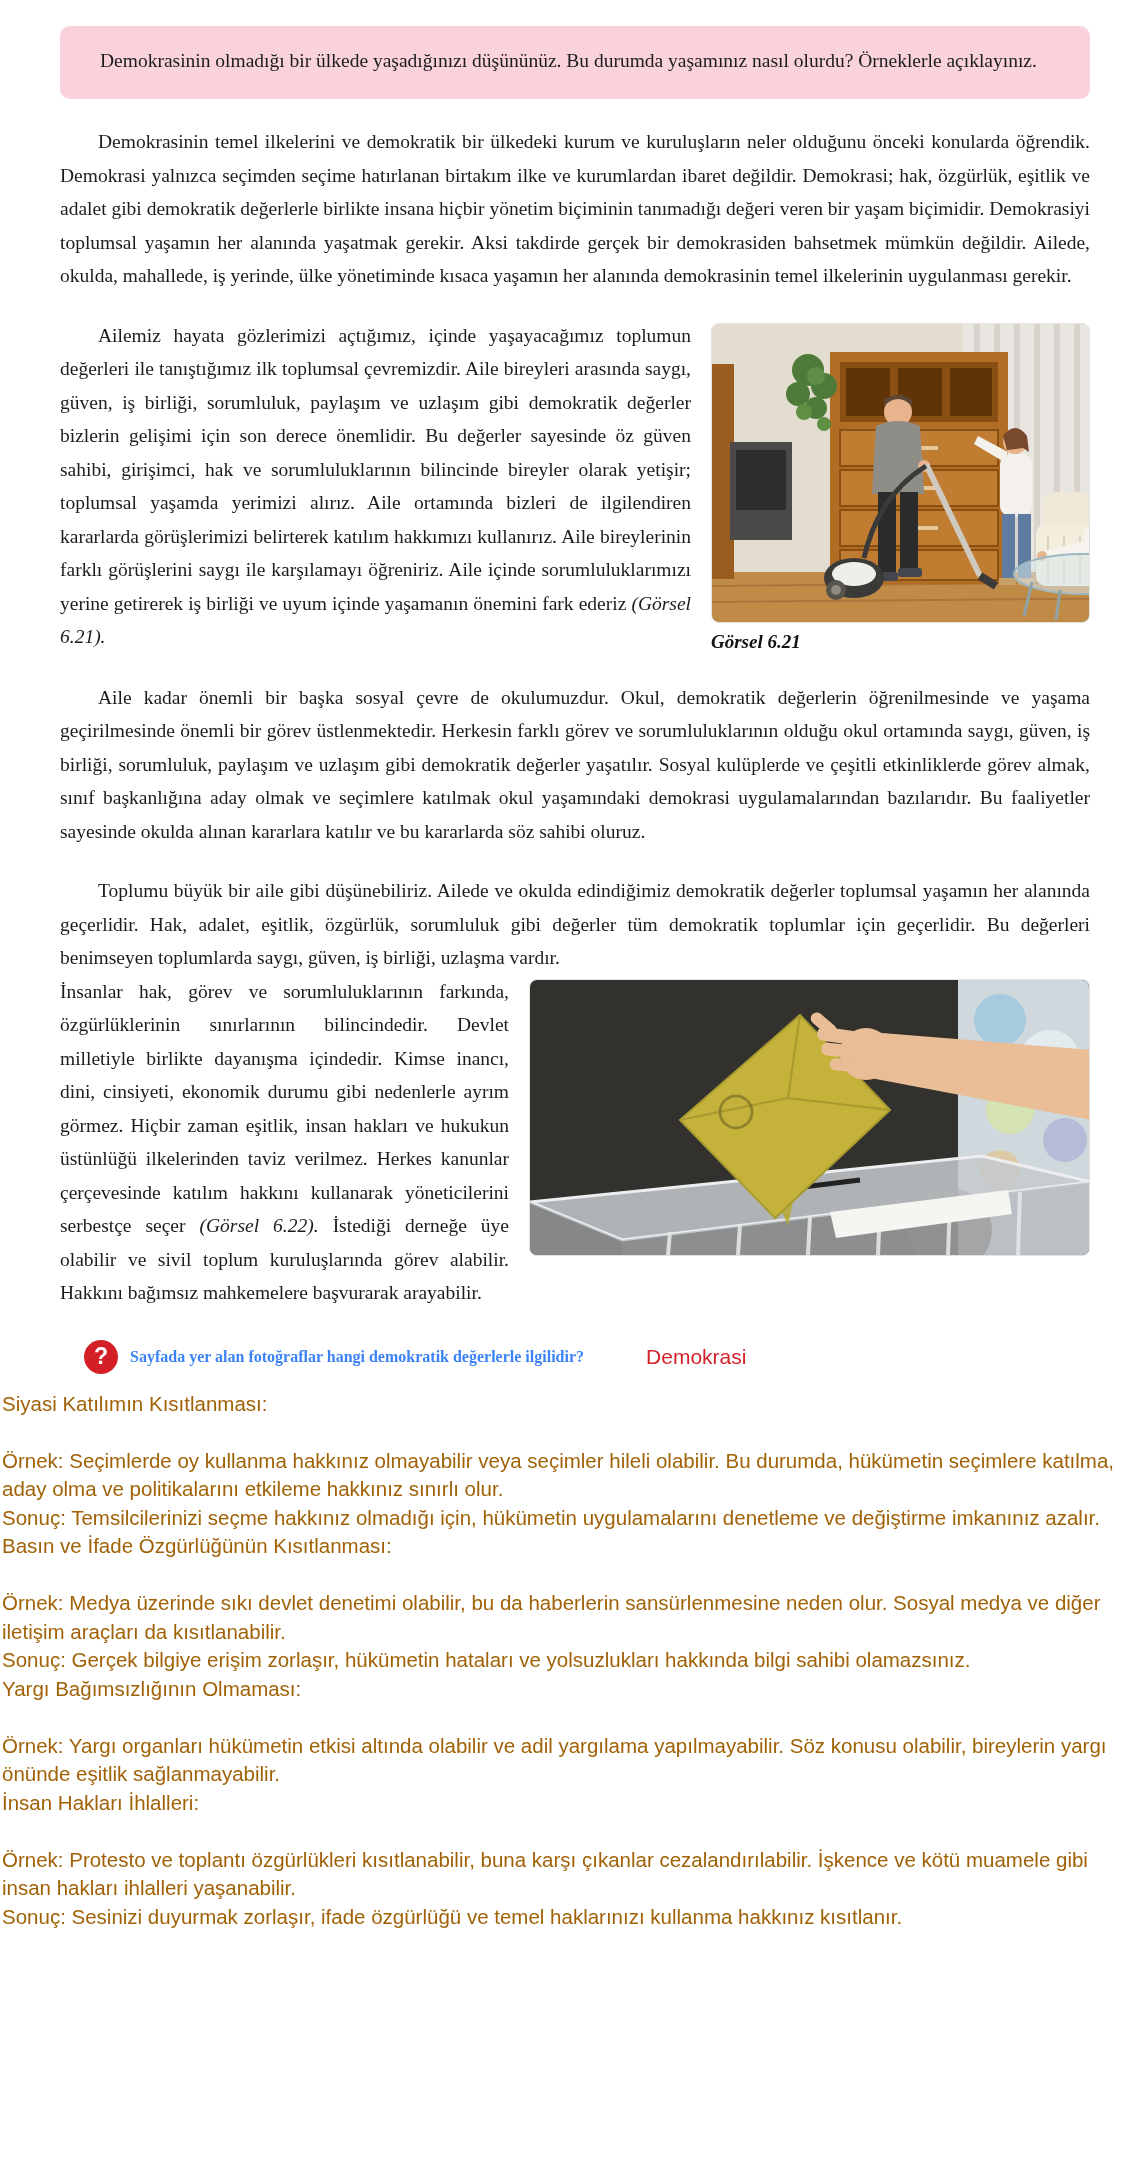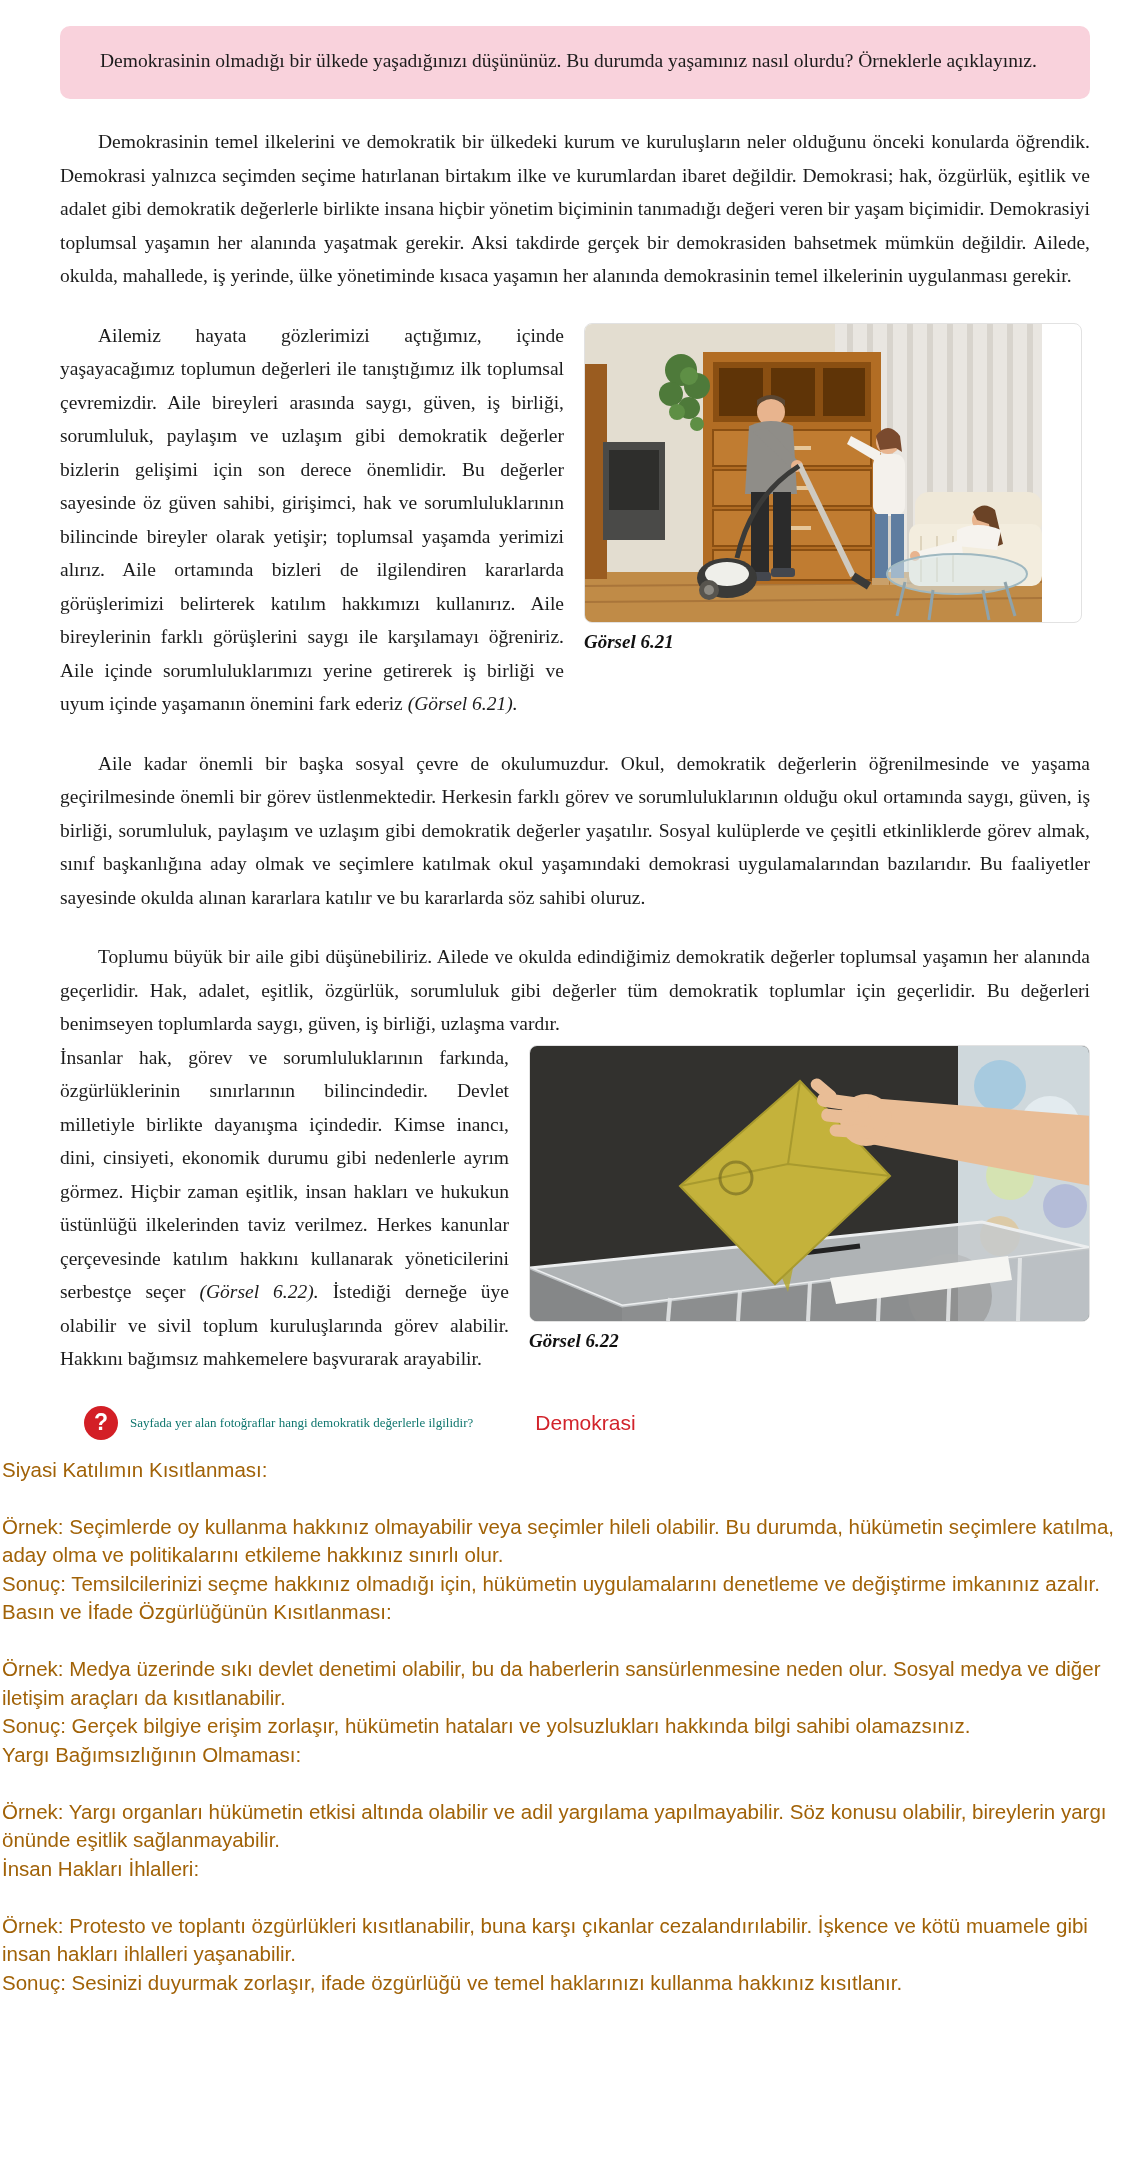--- a/index.html
+++ b/index.html
@@ -40,21 +40,21 @@
     margin:0;
     font-size:19.5px;
     line-height:33.5px;
     text-align:justify;
   }
   .indent{text-indent:38px;}
   .mt{margin-top:26px;}
   .sec{margin-top:26px;}
   .sec:after{content:"";display:block;clear:both;}
   .fig{margin:0;float:right;}
-  .fig1{width:498px;margin:4px 8px 2px 20px;}
+  .fig1{width:379px;margin:4px 0 2px 20px;}
   .fig2{width:561px;margin:4px 0 2px 20px;}
   .photo{border-radius:8px;overflow:hidden;display:block;line-height:0;border:1px solid #e2e2e2;}
   .caption{
     margin-top:8px;
     font-size:19px;
     font-weight:bold;
     font-style:italic;
     color:#111;
   }
   .figref{font-style:italic;}
@@ -70,23 +70,23 @@
     background:#d31f26;
     color:#fff;
     font-family:"Liberation Sans", sans-serif;
     font-size:23px;
     font-weight:bold;
     display:flex;align-items:center;justify-content:center;
     margin-left:24px;
   }
   .q-text{
     margin-left:12px;
-    font-size:13px;
-    font-weight:normal;
-    color:#0f766e;
+    font-size:16px;
+    font-weight:bold;
+    color:#3b82f6;
   }
   .q-answer{
     margin-left:62px;
     font-family:"Liberation Sans", sans-serif;
     font-size:21px;
     color:#d2232b;
   }
   .page-number{
     margin:26px 0 0 45px;
     font-size:21px;
@@ -281,21 +281,20 @@
             <g fill="#e9bd96">
               <polygon points="561,70 561,140 330,96 340,52"></polygon>
               <circle cx="336" cy="74" r="26"></circle>
               <rect x="288" y="46" width="52" height="14" rx="7" transform="rotate(8 288 46)"></rect>
               <rect x="292" y="62" width="50" height="13" rx="6" transform="rotate(6 292 62)"></rect>
               <rect x="300" y="78" width="46" height="12" rx="6" transform="rotate(4 300 78)"></rect>
               <rect x="286" y="30" width="30" height="12" rx="6" transform="rotate(40 286 30)"></rect>
             </g>
           </svg>
         </span>
-        <figcaption class="caption">Görsel 6.22</figcaption>
       </figure>
       <p class="para"><span>İnsanlar hak, görev ve sorumluluklarının farkında, özgürlüklerinin sınırlarının bilincindedir. Devlet milletiyle birlikte dayanışma içindedir. Kimse inancı, dini, cinsiyeti, ekonomik durumu gibi nedenlerle ayrım görmez. Hiçbir zaman eşitlik, insan hakları ve hukukun üstünlüğü ilkelerinden taviz verilmez. Herkes kanunlar çerçevesinde katılım hakkını kullanarak yöneticilerini serbestçe seçer</span> <i class="figref">(Görsel 6.22).</i> <span>İstediği derneğe üye olabilir ve sivil toplum kuruluşlarında görev alabilir. Hakkını bağımsız mahkemelere başvurarak arayabilir.</span></p>
     </div>
 
     <div class="question-row">
       <span class="q-icon">?</span>
       <span class="q-text">Sayfada yer alan fotoğraflar hangi demokratik değerlerle ilgilidir?</span>
       <span class="q-answer">Demokrasi</span>
     </div>
 

